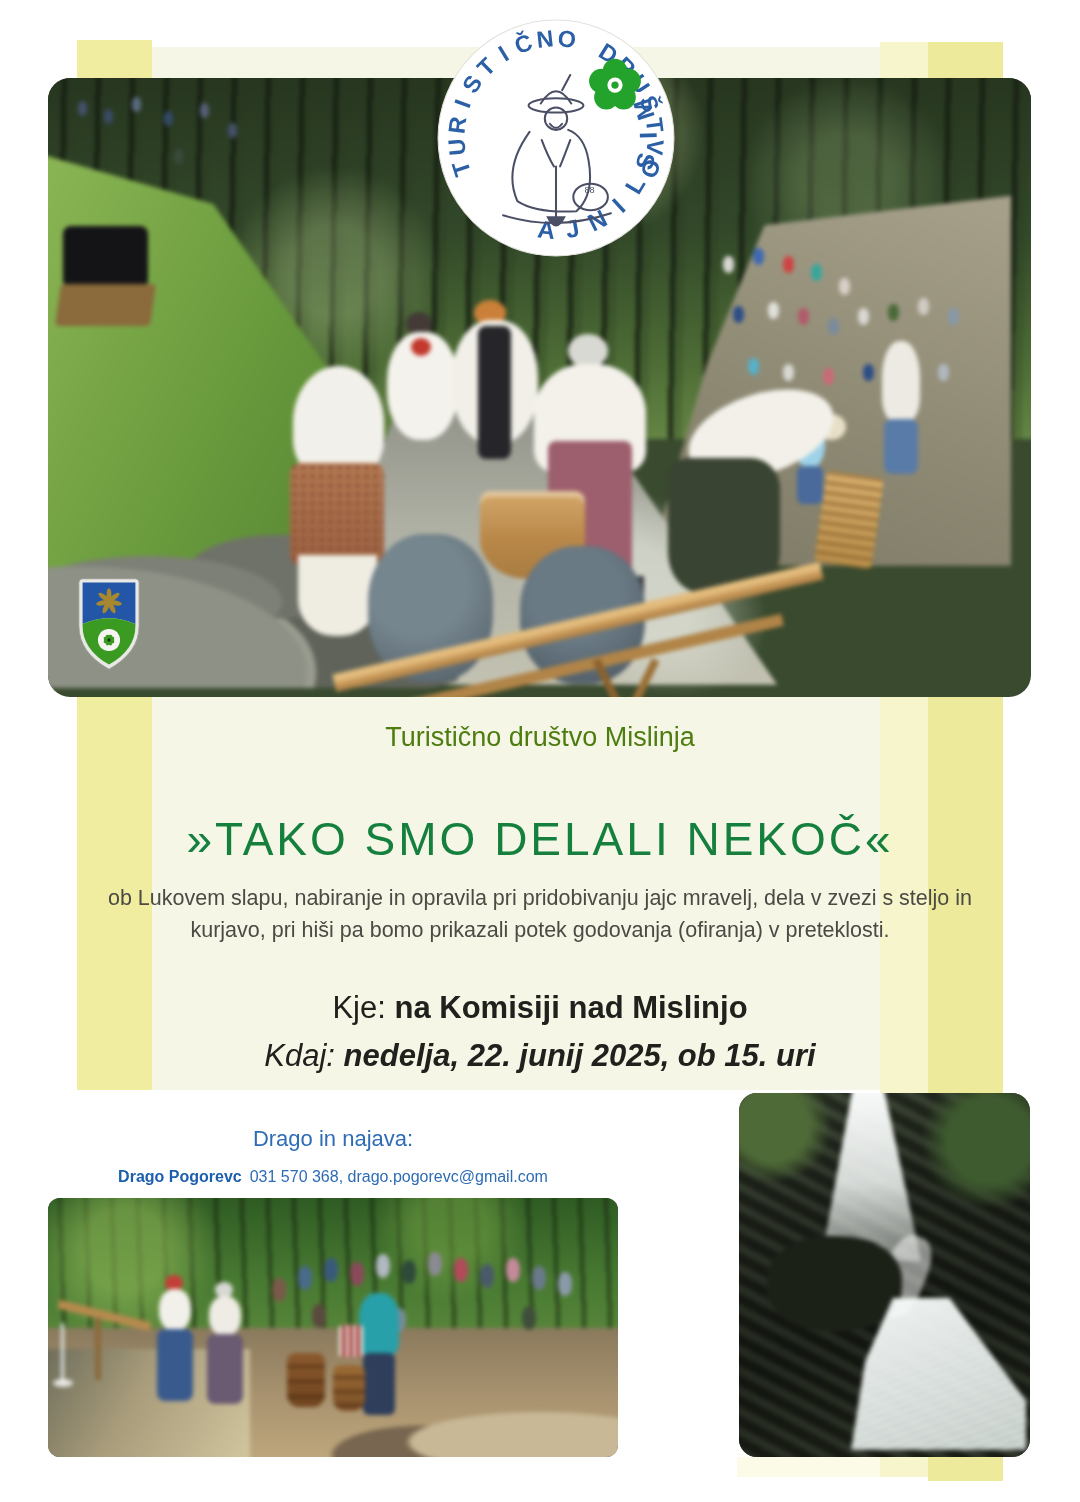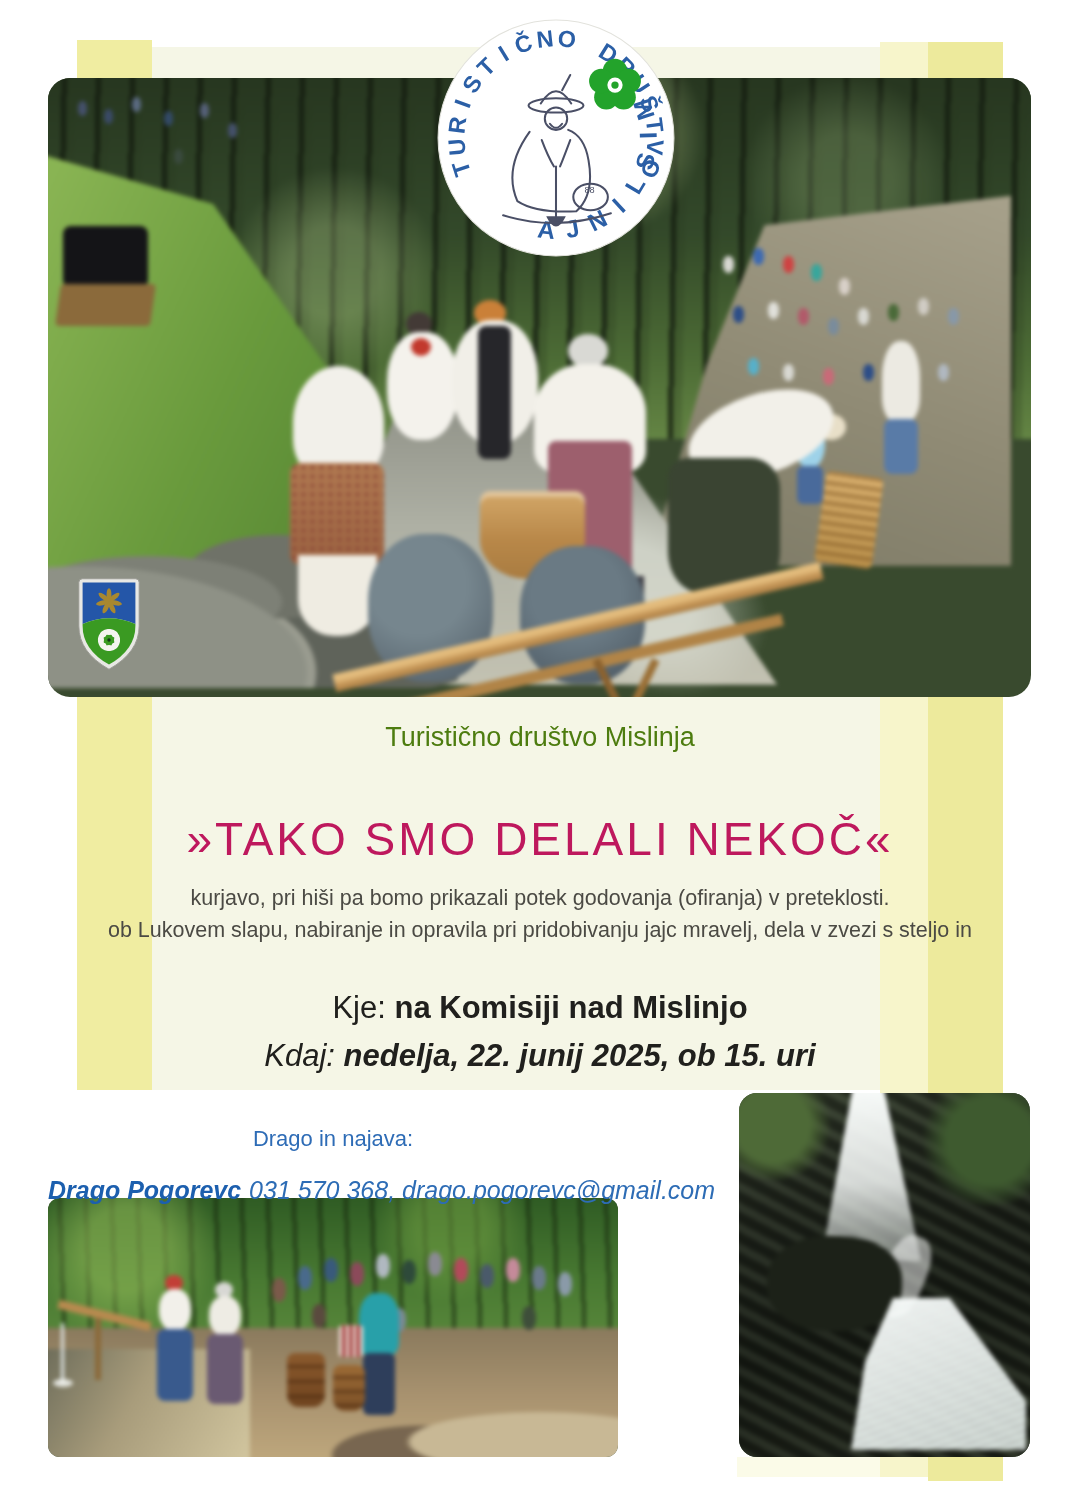--- a/index.html
+++ b/index.html
@@ -180,29 +180,29 @@
   
   .coa-wrap{position:absolute;left:28px;top:496px;width:380px;height:110px;z-index:2;}
   .coa-shield{position:absolute;left:0;top:0;}
   .coa-text{position:absolute;left:82px;top:8px;color:#f2f2ee;letter-spacing:1.5px;
     font-size:30px;line-height:38px;font-weight:400;text-shadow:0 1px 3px rgba(0,0,0,.35);}
 
   
   .txt{position:absolute;left:0;width:1080px;text-align:center;z-index:2;}
   .organizer{top:722px;font-size:27px;color:#4d7c0f;}
   .invite{top:756px;font-size:47px;font-weight:bold;letter-spacing:1px;color:#2f9d45;}
-  .event{top:812px;font-size:46px;font-weight:400;letter-spacing:3px;color:#be185d;}
+  .event{top:812px;font-size:46px;font-weight:400;letter-spacing:3px;color:#15803d;}
   .desc{top:882px;font-size:21.5px;line-height:32px;color:#4b4a44;}
   .desc div{white-space:nowrap;}
   .where{top:990px;font-size:31px;color:#20201d;}
   .when{top:1038px;font-size:31px;color:#20201d;font-style:italic;}
   .where b,.when b{font-weight:bold;}
   .contact-block{position:absolute;left:48px;top:1126px;width:570px;text-align:center;z-index:2;}
   .contact-heading{font-size:22px;color:#2e6cb6;}
-  .contact-line{margin-top:24px;font-size:25px;color:#2d6cb5;white-space:nowrap;font-style:italic;}
+  .contact-line{margin-top:16px;font-size:16px;color:#2d6cb5;white-space:nowrap;}
   .contact-line b{font-weight:bold;color:#1c5fae;margin-right:8px;}
 </style>
 </head>
 <body>
 
 <div class="page">
 
   <div class="band band-cream"></div>
   <div class="band band-left"></div>
   <div class="band band-right-light"></div>
@@ -351,22 +351,22 @@
         <circle cx="0" cy="0" r="7.5" fill="#ffffff"></circle>
         <circle cx="0" cy="0" r="3.6" fill="#23a32b"></circle>
       </g>
     </svg>
   </div>
 
   <div class="txt organizer">Turistično društvo Mislinja</div>
   <div class="txt event">»TAKO SMO DELALI NEKOČ«</div>
 
   <div class="txt desc">
+    <div>ob Lukovem slapu, nabiranje in opravila pri pridobivanju jajc mravelj, dela v zvezi s steljo in</div>
     <div>kurjavo, pri hiši pa bomo prikazali potek godovanja (ofiranja) v preteklosti.</div>
-    <div>ob Lukovem slapu, nabiranje in opravila pri pridobivanju jajc mravelj, dela v zvezi s steljo in</div>
   </div>
 
   <div class="txt where">
     <span>Kje:</span>
     <b>na Komisiji nad Mislinjo</b>
   </div>
   <div class="txt when">
     <span>Kdaj:</span>
     <b>nedelja, 22. junij 2025, ob 15. uri</b>
   </div>

